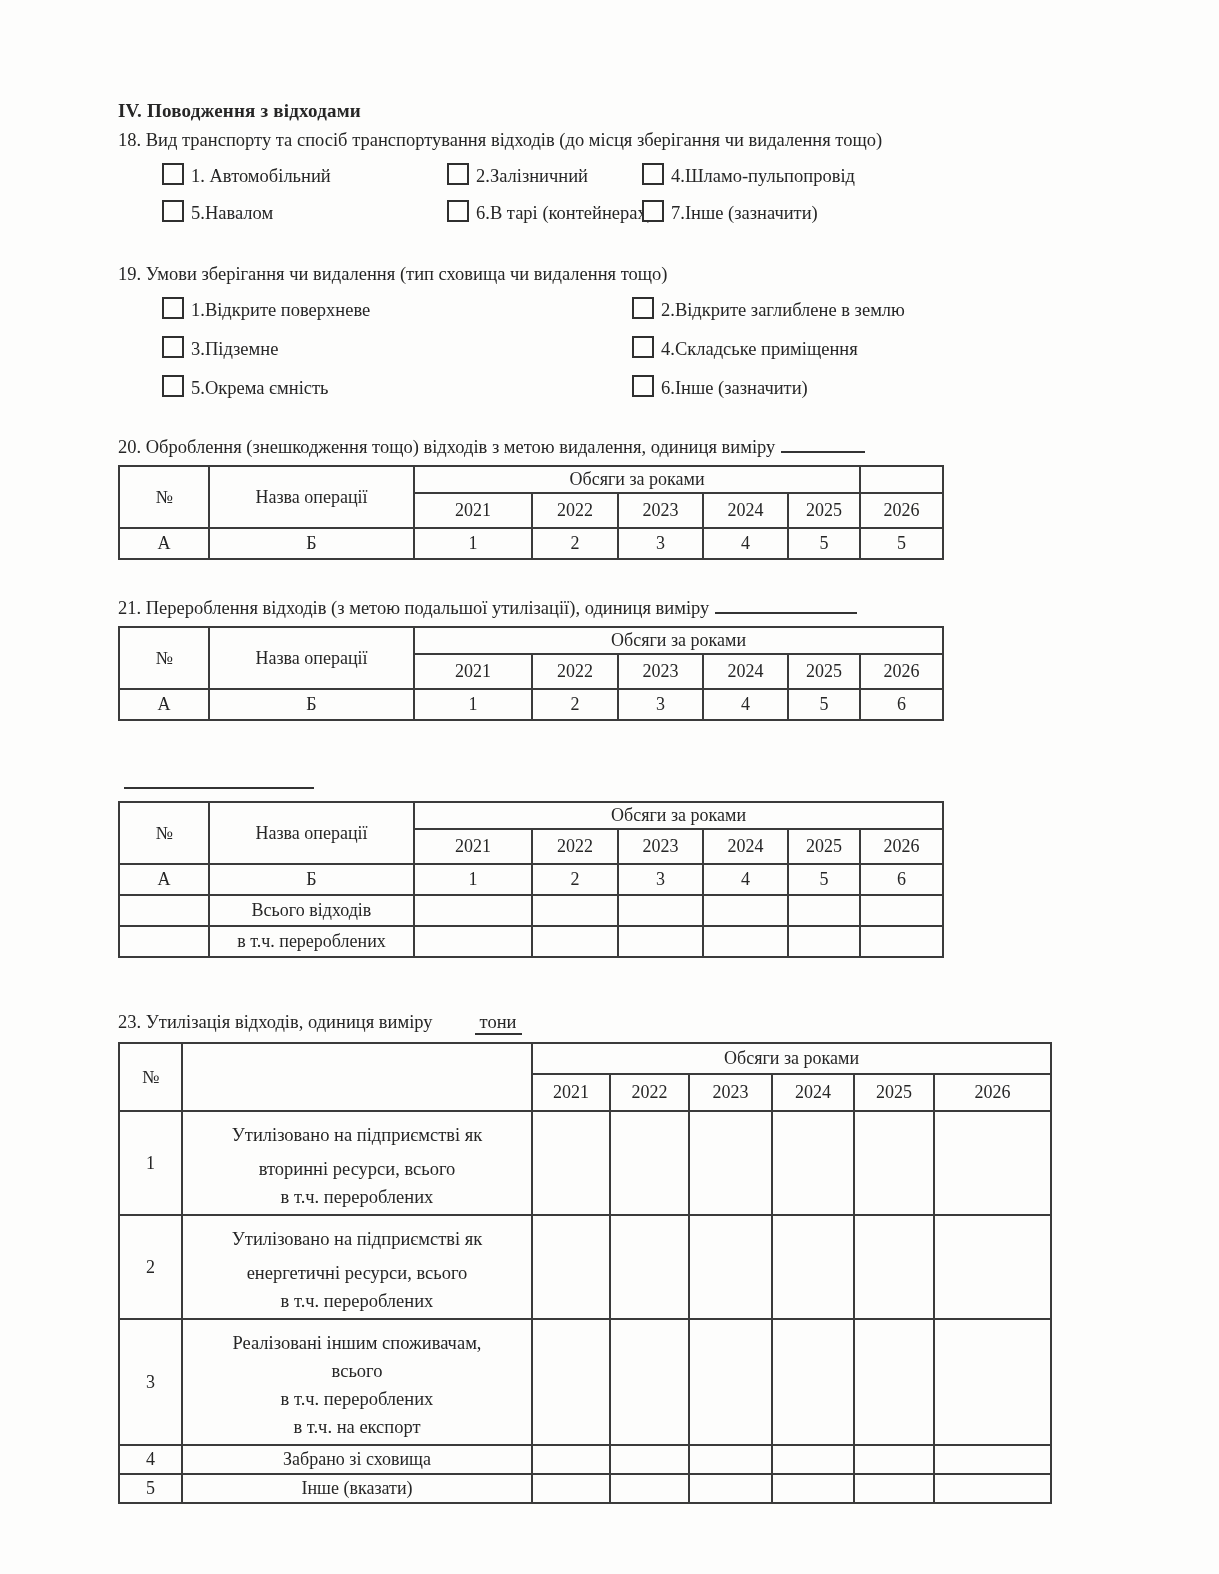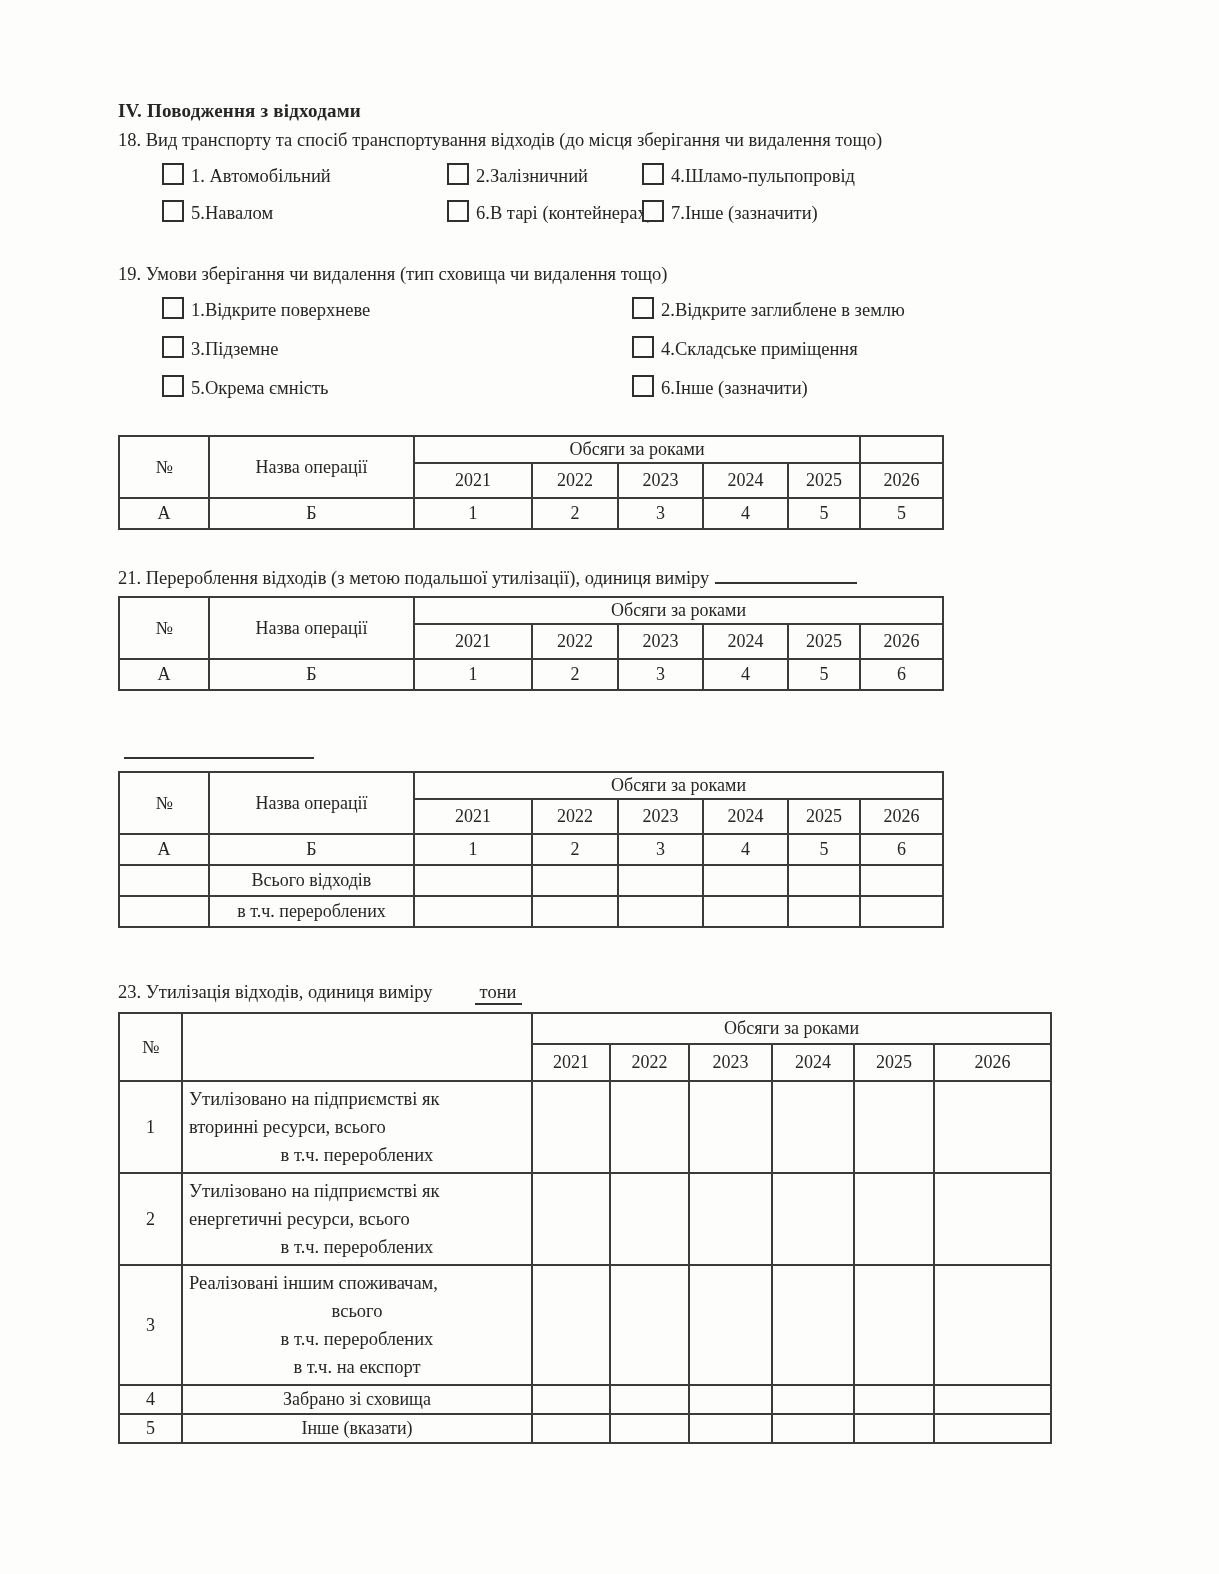--- a/index.html
+++ b/index.html
@@ -26,21 +26,21 @@
   td{border:2px solid #3b3b3b;font-size:18px;padding:0 4px;overflow:hidden;}
   .c{text-align:center;vertical-align:middle;}
   .tblA{width:824px;margin-bottom:36px;}
   .tblA tr.h1 td{height:25px;}
   .tblA tr.h2 td{height:33px;}
   .tblA tr.dr td{height:29px;}
   .tbl23{width:932px;}
   .tbl23 tr.h1 td{height:29px;}
   .tbl23 tr.h2 td{height:35px;}
   .namecell{vertical-align:top;padding:3px 6px;}
-  .ll{font-size:18.5px;line-height:28px;text-align:left;}
+  .ll{font-size:18.5px;line-height:28px;text-align:center;margin-top:6px;}
   .lc{font-size:18.5px;line-height:28px;text-align:center;}
   .sp20{height:22px;}
   .sp19{height:26px;}
   .sp21{height:14px;}
   .sp22{height:18px;}
 </style>
 </head>
 <body>
 
 <div class="page">
@@ -89,20 +89,23 @@
     <div class="cb-item">
       <span class="cb"></span><span>5.Окрема ємність</span>
     </div>
     <div class="cb-item">
       <span class="cb"></span><span>6.Інше (зазначити)</span>
     </div>
   </div>
 
   <div class="sp20"></div>
 
+  <div class="q-title">
+    <span>20. Оброблення (знешкодження тощо) відходів з метою видалення, одиниця виміру</span><span class="blank" style="width:84px;"></span>
+  </div>
   <table class="tblA">
     <colgroup>
       <col style="width:90px">
           <col style="width:205px">
           <col style="width:118px">
           <col style="width:86px">
       <col style="width:85px">
           <col style="width:85px">
           <col style="width:72px">
           <col style="width:83px">

